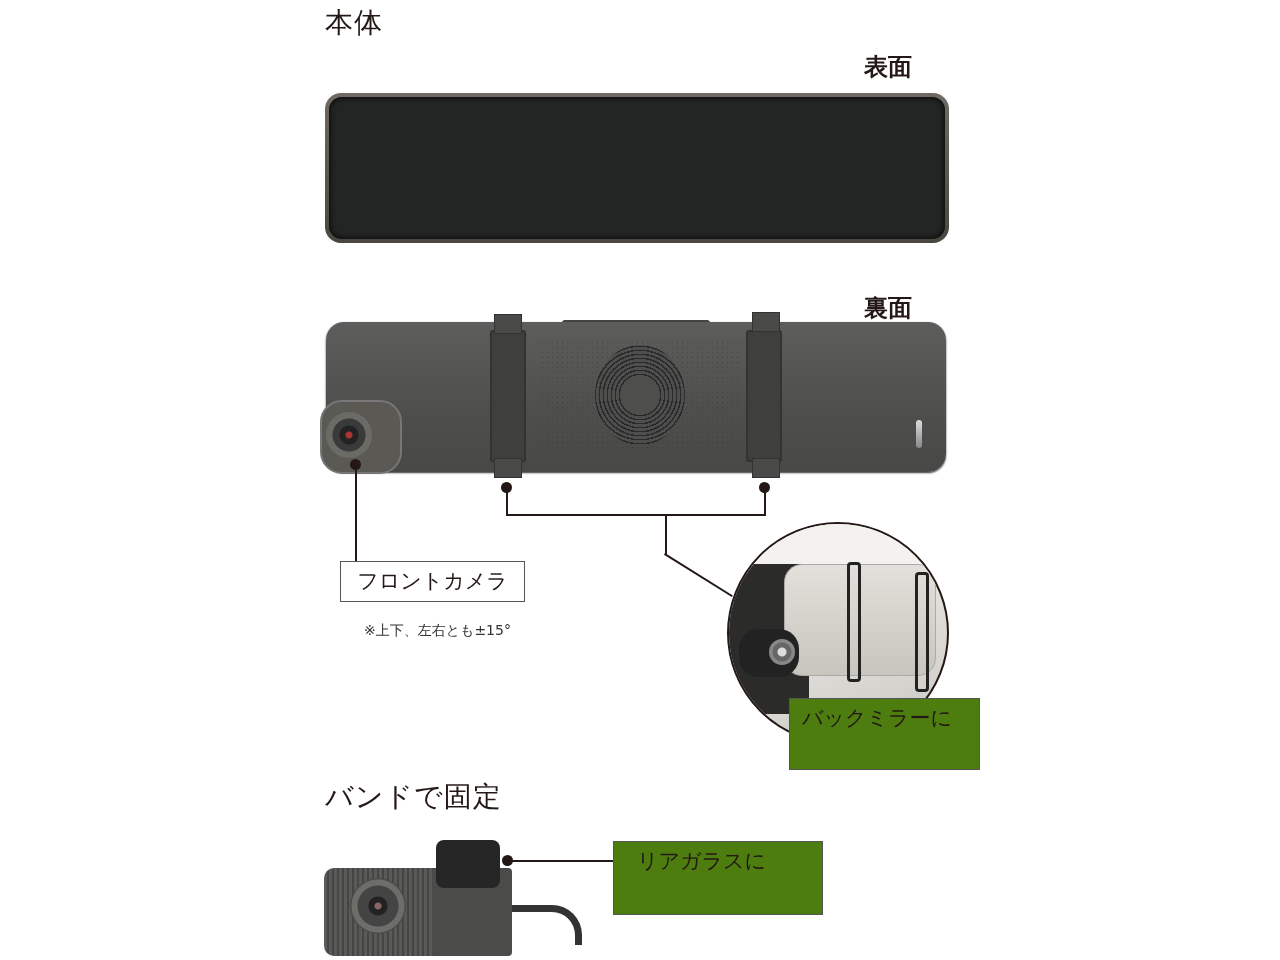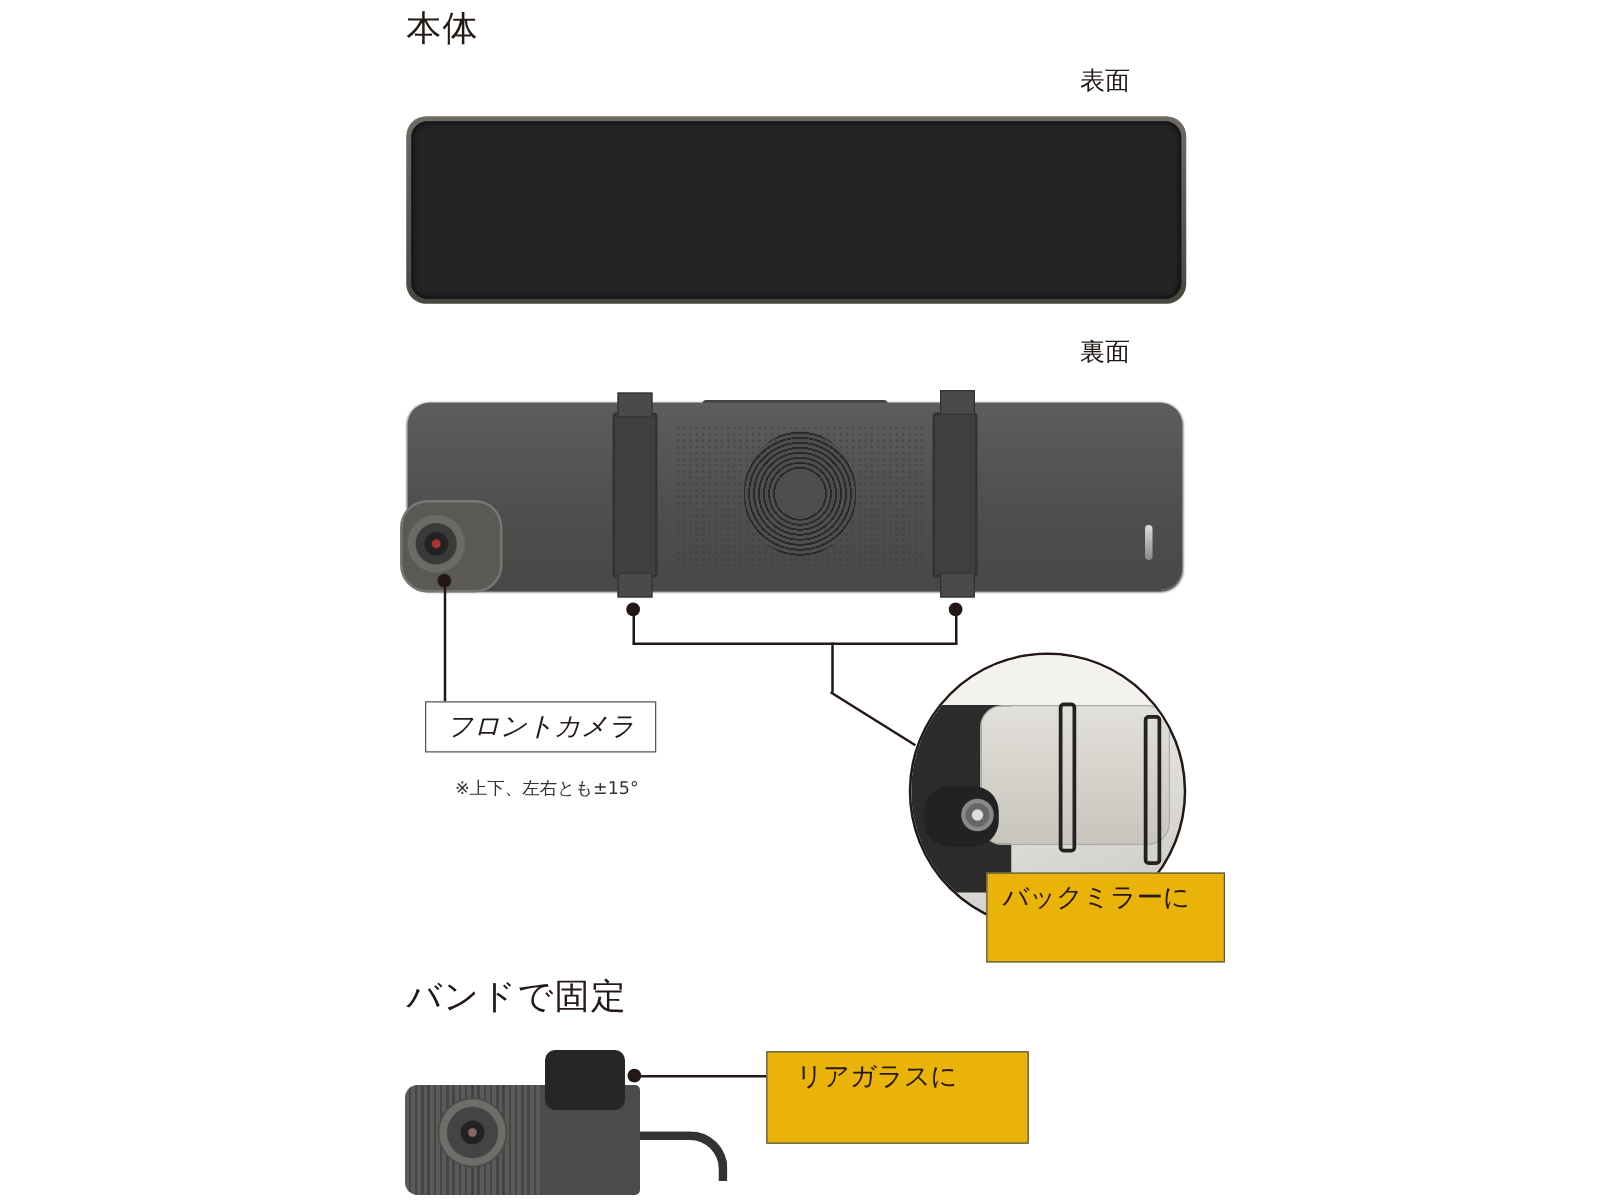--- a/index.html
+++ b/index.html
@@ -1,22 +1,22 @@
 <!DOCTYPE html>
 <html><head>
 <meta charset="utf-8">
 <style>
   html,body{margin:0;padding:0;background:#fff;}
   body{width:1280px;height:960px;position:relative;overflow:hidden;font-family:"DejaVu Sans","Liberation Sans",sans-serif;color:#231815;}
   .abs{position:absolute;}
   .section-title{font-weight:normal;font-size:28px;letter-spacing:1px;}
-  .face-label{font-weight:normal;font-size:20px;}
+  .face-label{font-weight:bold;font-size:24px;}
   .callout{border:1.5px solid #555;font-size:21px;line-height:32px;padding:0 12px;box-sizing:border-box;color:#231815;}
-  .callout.white{background:#fff;font-style:italic;}
-  .callout.gray{background:#eab308;font-family:Liberation Serif, serif;}
+  .callout.white{background:#fff;}
+  .callout.gray{background:#4d7c0f;font-family:Liberation Serif, serif;}
   .note{font-size:14px;color:#333;}
   
   .mirror-front{left:325px;top:93px;width:624px;height:150px;border-radius:16px;background:linear-gradient(180deg,#6f6a64,#4a4640);padding:4px;box-sizing:border-box;}
   .mirror-front .screen{width:100%;height:100%;border-radius:13px;background:#232524;box-shadow:inset 0 0 6px #000;}
   
   .mirror-back{left:326px;top:322px;width:620px;height:150px;border-radius:18px;background:linear-gradient(180deg,#5d5d5b 0%,#4e4e4c 60%,#484846 100%);box-shadow:0 1px 2px #333;}
   .top-bump{left:562px;top:320px;width:148px;height:12px;background:#444;border-radius:3px 3px 0 0;}
   .band{width:36px;height:132px;background:#3f3f3d;border:2px solid #333;box-sizing:border-box;border-radius:3px;}
   .clip{width:26px;height:18px;background:#4a4a48;border:1px solid #333;}
   .grill{left:595px;top:345px;width:90px;height:100px;border-radius:50%;background:radial-gradient(circle,#4e4e4c 0 28%,transparent 29%),repeating-radial-gradient(circle,#2a2a2a 0 1.5px,#4e4e4c 1.5px 4px);}
@@ -44,21 +44,21 @@
 <body>
 
 <div class="abs section-title" style="left:325px;top:4px;">本体</div>
 
 <div class="abs face-label" style="left:864px;top:51px;">表面</div>
 
 <div class="abs mirror-front">
     <div class="screen"></div>
   </div>
 
-<div class="abs face-label" style="left:864px;top:268px;">裏面</div>
+<div class="abs face-label" style="left:864px;top:292px;">裏面</div>
 
 <div class="abs top-bump"></div>
 <div class="abs mirror-back"></div>
 <div class="abs grill-dots"></div>
 <div class="abs grill"></div>
 <div class="abs band" style="left:490px;top:330px;"></div>
 <div class="abs band" style="left:746px;top:330px;"></div>
 <div class="abs clip" style="left:494px;top:314px;"></div>
 <div class="abs clip" style="left:752px;top:312px;"></div>
 <div class="abs clip" style="left:494px;top:458px;"></div>

